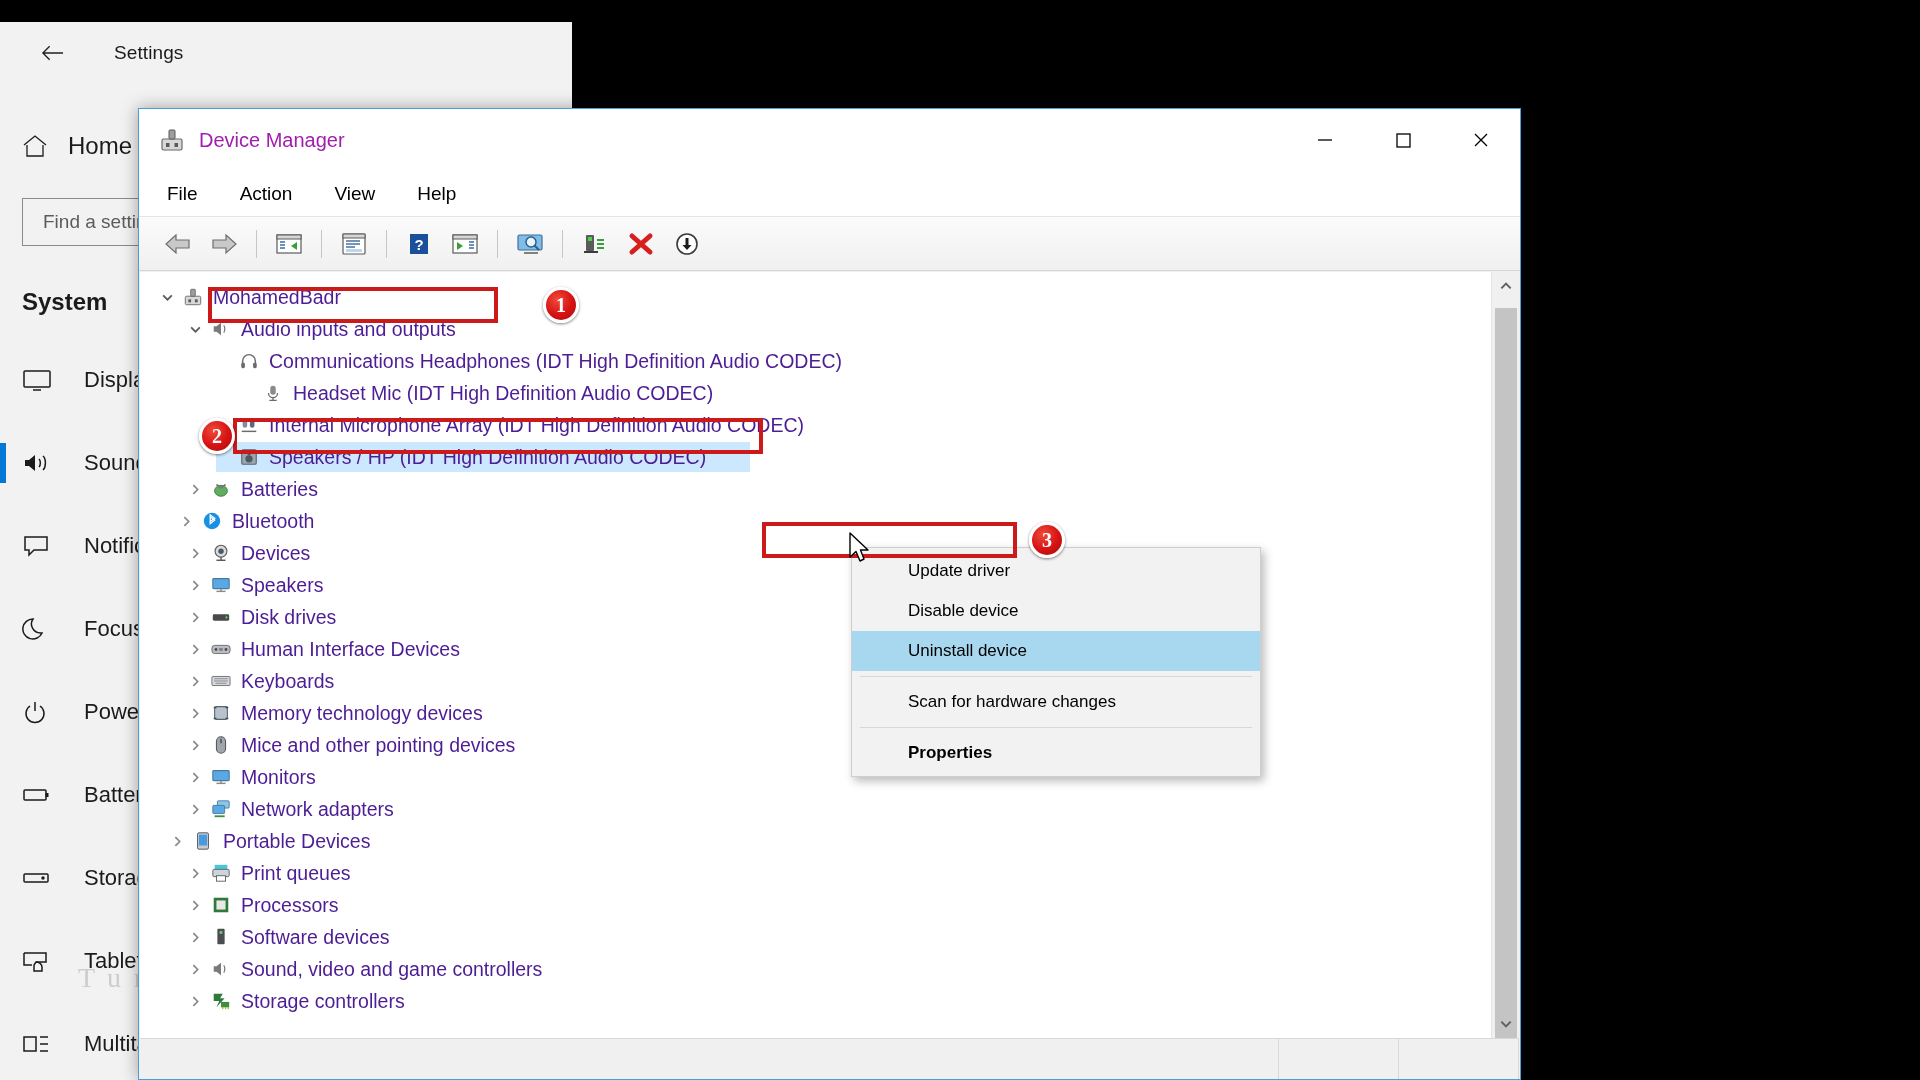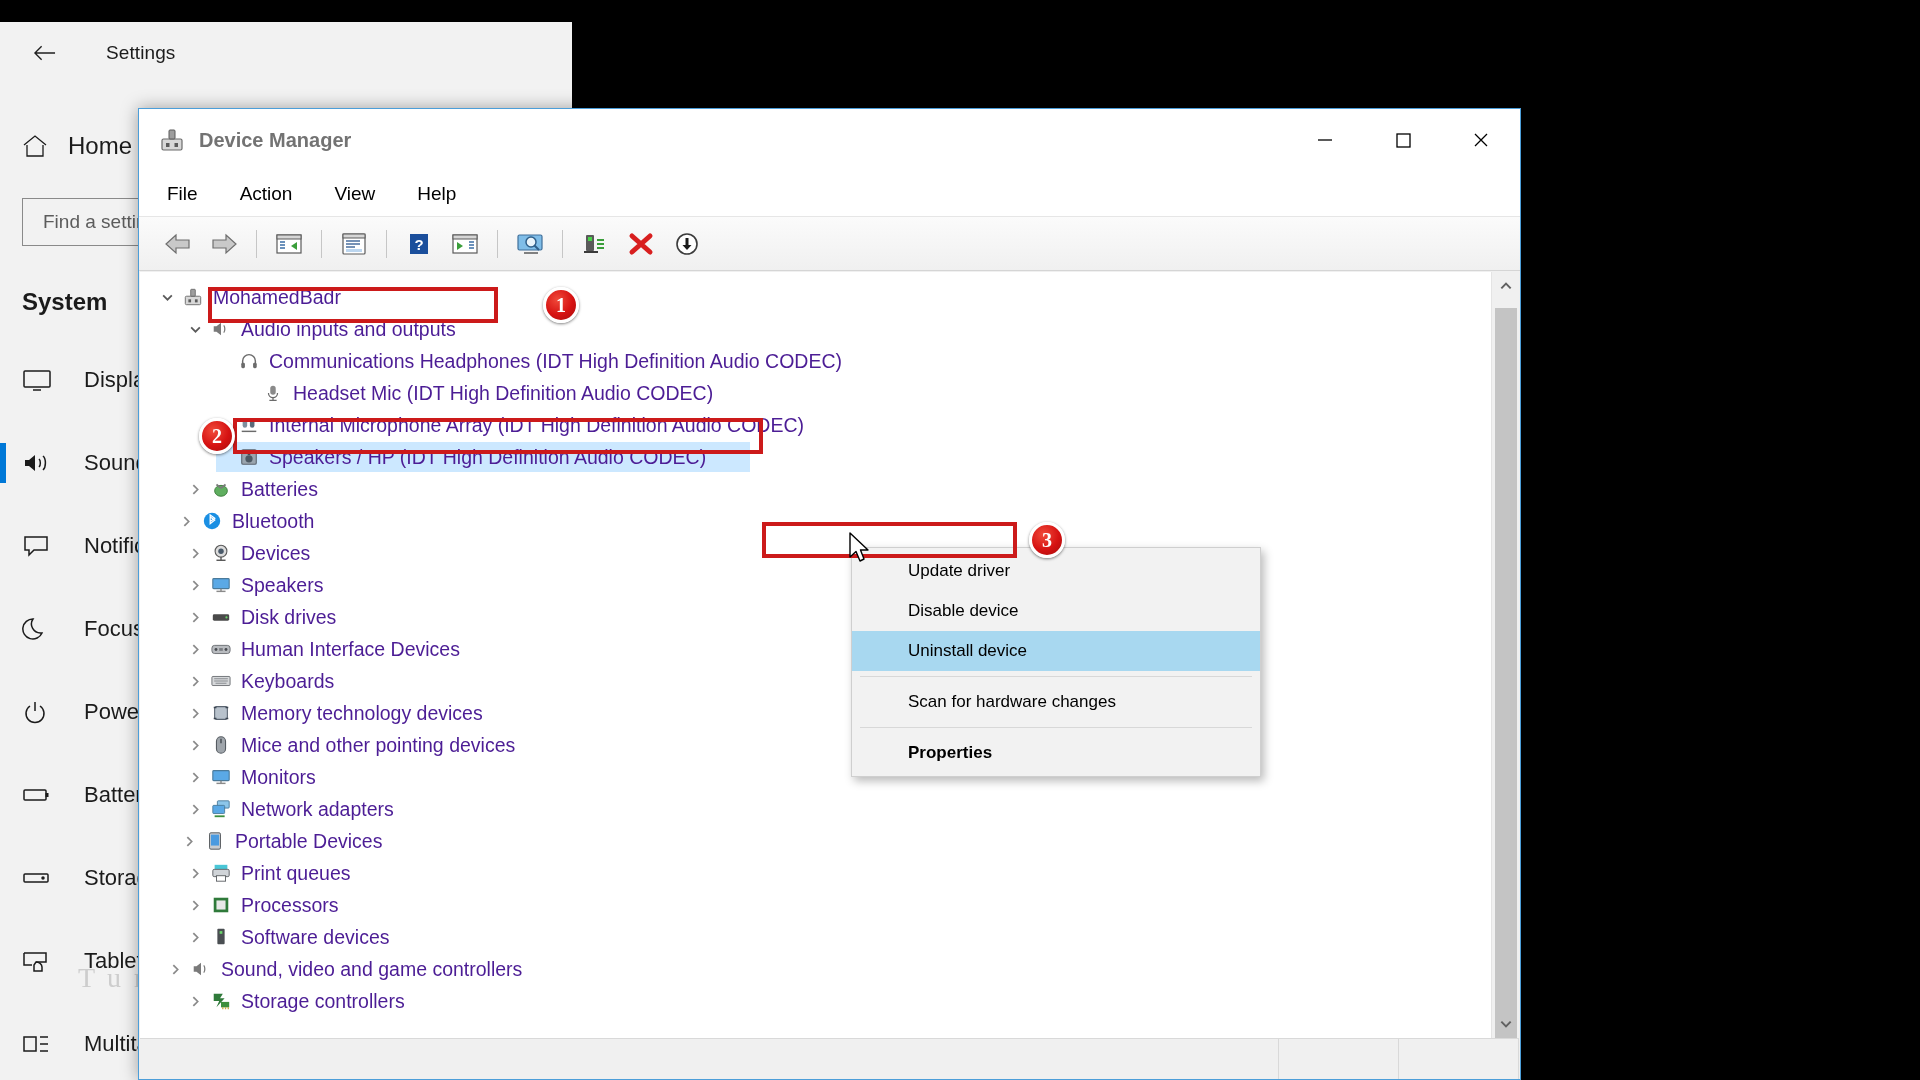--- a/index.html
+++ b/index.html
@@ -17,21 +17,21 @@
     position: absolute;
     left: 0; top: 22px;
     width: 572px; height: 1058px;
     background: #f2f2f2;
     overflow: hidden;
   }
   #settings-titlebar {
     position: absolute; left: 0; top: 0;
     width: 572px; height: 62px;
     background: #f2f2f2;
-    display: flex; align-items: center;
+    display: flex; align-items: center; padding-left: 8px;
   }
   #settings-back {
     width: 48px; height: 34px; margin-left: 20px;
     display: flex; align-items: center; justify-content: center;
     color: #202020;
   }
   #settings-back svg { width: 23px; height: 18px; }
   #settings-title {
     font-size: 19px; color: #1b1b1b; margin-left: 38px;
     letter-spacing: .1px;
@@ -101,21 +101,21 @@
     width: 1383px; height: 972px;
     background: #f0f0f0;
     border: 1px solid #4c9ed9;
     box-shadow: 0 0 16px rgba(0,0,0,.35);
   }
   #dm-titlebar {
     height: 62px; background: #ffffff;
     display: flex; align-items: center; position: relative;
   }
   #dm-title-icon { margin-left: 20px; width: 26px; height: 26px; }
-  #dm-title-text { font-size: 20px; color: #737373; margin-left: 14px; font-weight: bold; }
+  #dm-title-text { font-size: 20px; color: #a21caf; margin-left: 14px; }
   #dm-winbtns { position: absolute; right: 0; top: 0; display: flex; height: 62px; }
   .winbtn {
     width: 78px; height: 62px;
     display: flex; align-items: center; justify-content: center;
     color: #000;
   }
 
   #dm-menubar {
     height: 46px; background: #fff;
     display: flex; align-items: center; padding-left: 24px;
@@ -725,21 +725,21 @@
           <div class="tic">
             <svg width="20" height="20" viewBox="0 0 22 22">
               <rect x="7" y="2" width="13" height="8" rx="1" fill="#8cc6ea" stroke="#4a7a9a" stroke-width="1"></rect>
               <rect x="2" y="7" width="13" height="9" rx="1" fill="#5aa9e6" stroke="#4a7a9a" stroke-width="1"></rect>
               <path d="M4 19h11" stroke="#3d8f3d" stroke-width="2"></path>
             </svg>
           </div>
           <div class="tlbl">Network adapters</div>
         </div>
 
-        <div class="trow" style="padding-left:36px">
+        <div class="trow" style="padding-left:24px">
           <div class="chev">
             <svg width="13" height="13" viewBox="0 0 12 12" fill="none" stroke="#8a8a8a" stroke-width="1.6">
                 <path d="M4 2 L8 6 L4 10"></path>
               </svg>
           </div>
           <div class="tic">
             <svg width="20" height="20" viewBox="0 0 22 22">
               <rect x="5" y="2" width="12" height="18" rx="1.5" fill="#c8ccd0" stroke="#5a5e62" stroke-width="1.1"></rect>
               <rect x="6.5" y="4" width="9" height="12" fill="#4a9ae0"></rect>
             </svg>
@@ -786,21 +786,21 @@
           </div>
           <div class="tic">
             <svg width="20" height="20" viewBox="0 0 22 22">
               <rect x="7" y="2" width="8" height="17" rx="1" fill="#4a4e52"></rect>
               <rect x="9.5" y="4.5" width="3" height="3" fill="#6ad46a"></rect>
             </svg>
           </div>
           <div class="tlbl">Software devices</div>
         </div>
 
-        <div class="trow" style="padding-left:22px">
+        <div class="trow" style="padding-left:42px">
           <div class="chev">
             <svg width="13" height="13" viewBox="0 0 12 12" fill="none" stroke="#8a8a8a" stroke-width="1.6">
                 <path d="M4 2 L8 6 L4 10"></path>
               </svg>
           </div>
           <div class="tic">
             <svg width="20" height="20" viewBox="0 0 22 22">
               <path d="M3 8h3l5-4v14l-5-4H3z" fill="#7a7a7a"></path>
               <path d="M14 7c1.6 1.6 1.6 6.4 0 8" fill="none" stroke="#7a7a7a" stroke-width="1.4"></path>
             </svg>

